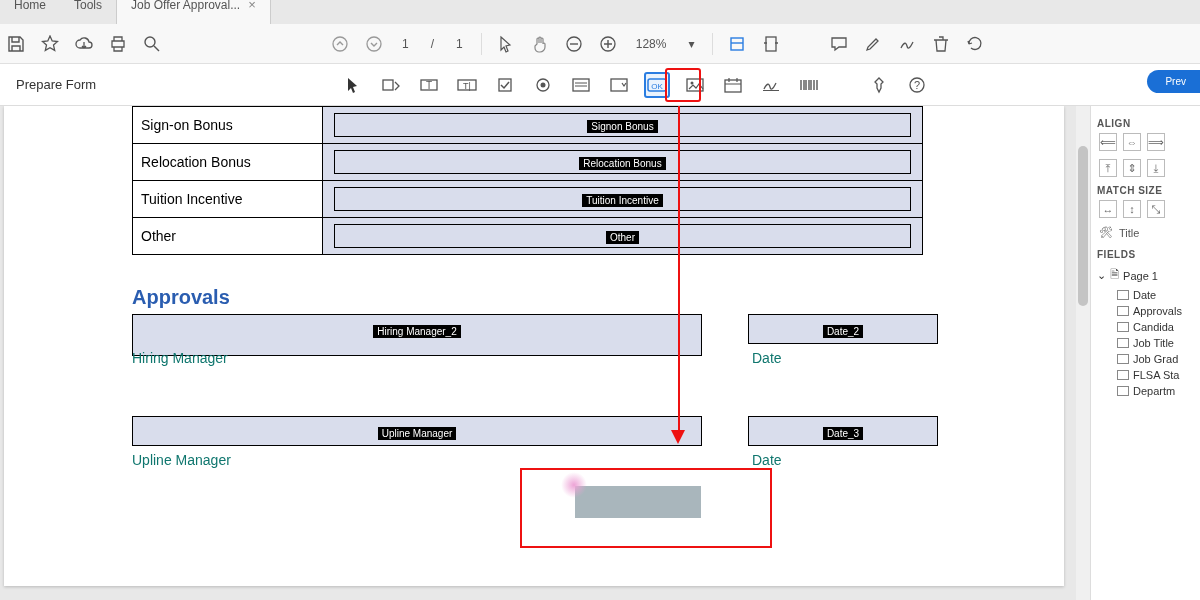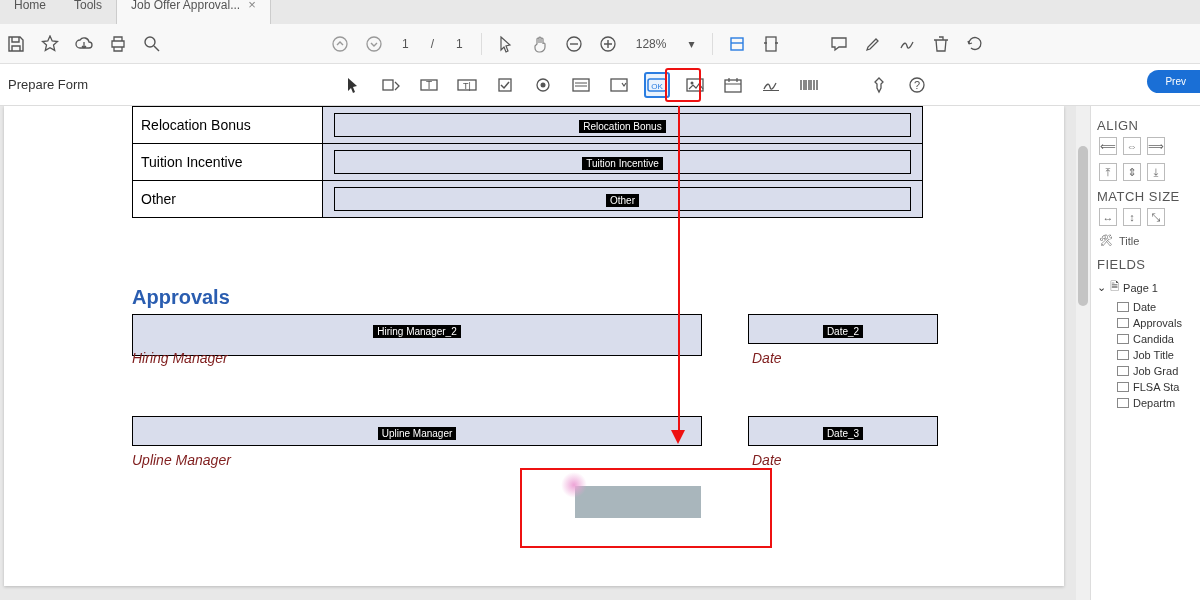--- a/index.html
+++ b/index.html
@@ -9,21 +9,21 @@
   .tab { padding: 4px 14px 12px 14px; background: #e8e8e8; color: #555; cursor: pointer; margin-top: 28px; }
   .tab.active { background: #f8f8f8; border-top: 1px solid #ccc; border-left: 1px solid #ccc; border-right: 1px solid #ccc; display:flex; align-items:center; gap:8px; }
   .tab .close { font-size: 13px; color:#888; }
 
   .maintoolbar { height: 40px; background: #f8f8f8; display: flex; align-items: center; padding: 0 6px; gap: 14px; border-bottom: 1px solid #e0e0e0; }
   .tb-icon { width: 20px; height: 20px; display:flex; align-items:center; justify-content:center; color:#555; font-size:16px; cursor:pointer; }
   .tb-sep { width:1px; height:22px; background:#ddd; }
   .zoom-label { font-size:12px; color:#555; padding:0 4px; }
 
   .formtoolbar { height: 42px; background: #fff; display:flex; align-items:center; border-bottom:1px solid #ddd; position:relative; }
-  .formtoolbar .title { font-size:13px; color:#333; padding-left:8px; width:340px; }
+  .formtoolbar .title { font-size:13px; color:#333; padding-left:16px; width:340px; }
   .formtoolbar .tools { display:flex; gap:12px; align-items:center; }
   .ft-icon { width:26px; height:26px; display:flex; align-items:center; justify-content:center; color:#555; border:1px solid transparent; border-radius:3px; cursor:pointer; }
   .ft-icon.highlight { border:2px solid #2a7de1; background:#eaf3fd; }
   .ft-redbox { position:absolute; border:2px solid #e11; border-radius:3px; pointer-events:none; }
   .preview-btn { position:absolute; right:0; top:6px; background:#1a6fd6; color:#fff; padding:6px 14px 6px 18px; border-radius:16px 0 0 16px; font-size:10px; cursor:pointer; }
 
   .workspace { position:absolute; top:106px; left:0; right:110px; bottom:0; background:#e8e8e8; overflow:hidden; }
   .page { position:absolute; top:0; left:4px; width:1060px; height:480px; background:#fff; box-shadow:0 1px 3px rgba(0,0,0,.2); }
   .scrollbar-v { position:absolute; right:0; top:0; width:14px; height:100%; background:#f0f0f0; }
   .scrollbar-v .thumb { position:absolute; left:2px; width:10px; background:#c4c4c4; border-radius:5px; }
@@ -32,31 +32,31 @@
   table.form-tbl td { border:1.5px solid #000; padding:4px 8px; font-size:14px; }
   td.lbl { width:190px; background:#fff; }
   td.field { width:600px; background:#d9ddec; position:relative; text-align:center; padding:0; }
   .field-inner { border:1px solid #000; margin:2px 3px; padding:3px 0; background:#d9ddec; }
   .tag { display:inline-block; background:#000; color:#fff; font-size:10px; padding:1px 4px; }
 
   .section-h { position:absolute; left:128px; color:#2a5db0; font-size:20px; font-weight:600; }
 
   .sig-field { position:absolute; border:1.5px solid #000; background:#d9ddec; text-align:center; }
   .sig-field .tag { position:relative; top:6px; }
-  .sig-label { position:absolute; font-size:14px; color:#7f1d1d;font-style:italic; }
+  .sig-label { position:absolute; font-size:14px; color:#0f766e; }
 
   .arrow-line { position:absolute; background:#e11; width:2px; }
   .arrow-head { position:absolute; width:0; height:0; border-left:7px solid transparent; border-right:7px solid transparent; border-top:14px solid #e11; }
 
   .red-rect { position:absolute; border:2px solid #e11; }
   .gray-box { position:absolute; background:#a9b6bc; }
   .pink-dot { position:absolute; width:26px; height:26px; border-radius:50%; background:radial-gradient(circle,#eda3d6 0%,rgba(237,163,214,0) 70%); }
 
   .rightpanel { position:absolute; top:106px; right:0; width:110px; bottom:0; background:#fff; border-left:1px solid #ddd; font-size:11px; padding:6px 4px; overflow:hidden; }
-  .rp-h { font-weight:400; color:#555; font-size:13px; letter-spacing:.5px; margin:6px 0 4px 2px; }
+  .rp-h { font-weight:700; color:#555; font-size:10px; letter-spacing:.5px; margin:6px 0 4px 2px; }
   .rp-icons { display:flex; gap:6px; margin:2px 0 8px 4px; }
   .rp-ic { width:18px; height:18px; border:1px solid #bbb; display:flex; align-items:center; justify-content:center; color:#666; font-size:11px; cursor:pointer; }
   .rp-more { display:flex; align-items:center; gap:6px; color:#555; margin:4px 0 10px 4px; cursor:pointer; }
   .rp-tree { font-size:11px; color:#333; }
   .rp-tree .row { display:flex; align-items:center; gap:4px; padding:2px 0 2px 2px; white-space:nowrap; overflow:hidden; cursor:pointer; }
   .rp-tree .indent { padding-left:22px; }
   .mini-ic { width:12px; height:10px; border:1px solid #888; display:inline-block; flex-shrink:0; }
 
   svg { display:block; }
 </style>
@@ -276,20 +276,26 @@
   </div>
   <div class="ft-redbox" style="left:665px; top:4px; width:36px; height:34px;"></div>
   <div class="preview-btn">Prev</div>
 </div>
 
 <div class="workspace">
   <div class="page">
 
     <table class="form-tbl">
       <tbody>
+          <tr>
+            <td class="lbl">Sign-on Bonus</td>
+          <td class="field">
+              <div class="field-inner"><span class="tag">Signon Bonus</span></div>
+            </td>
+          </tr>
       <tr>
             <td class="lbl">Relocation Bonus</td>
           <td class="field">
               <div class="field-inner"><span class="tag">Relocation Bonus</span></div>
             </td>
           </tr>
       <tr>
             <td class="lbl">Tuition Incentive</td>
           <td class="field">
               <div class="field-inner"><span class="tag">Tuition Incentive</span></div>

